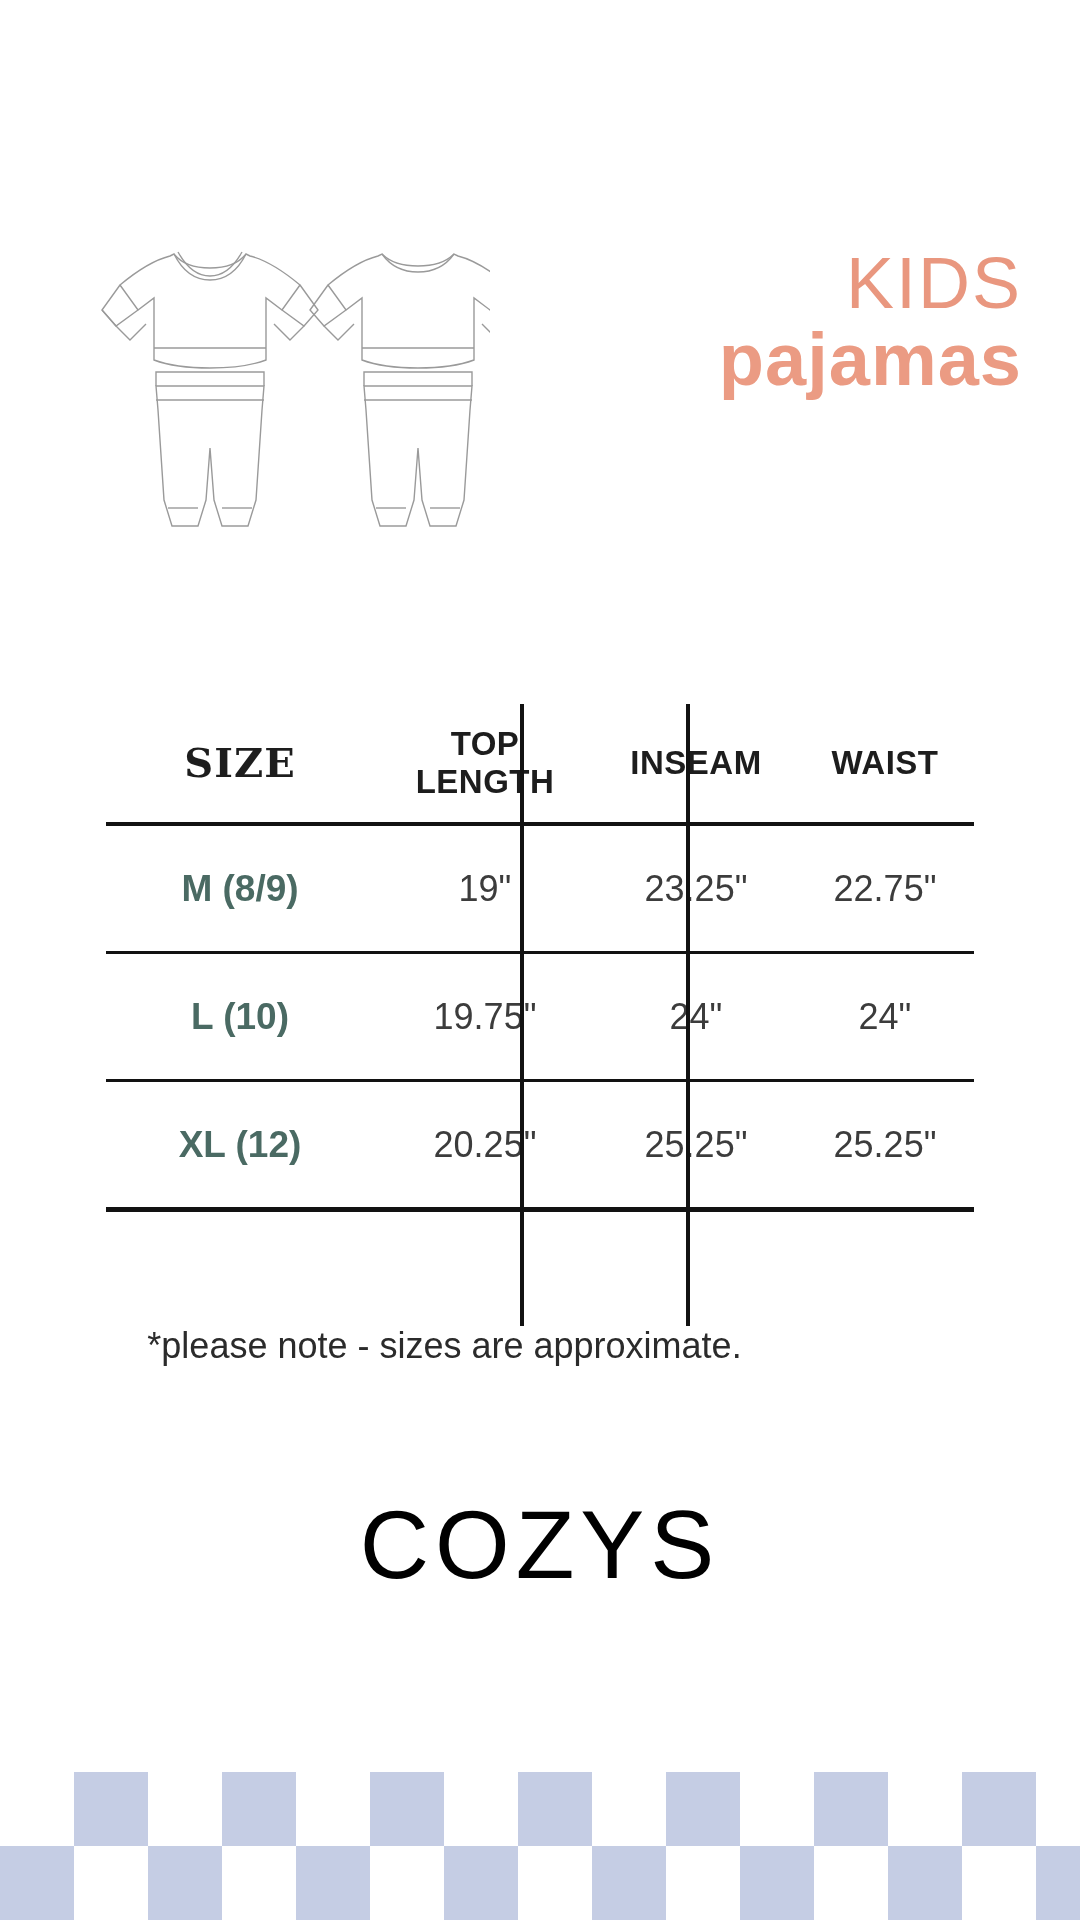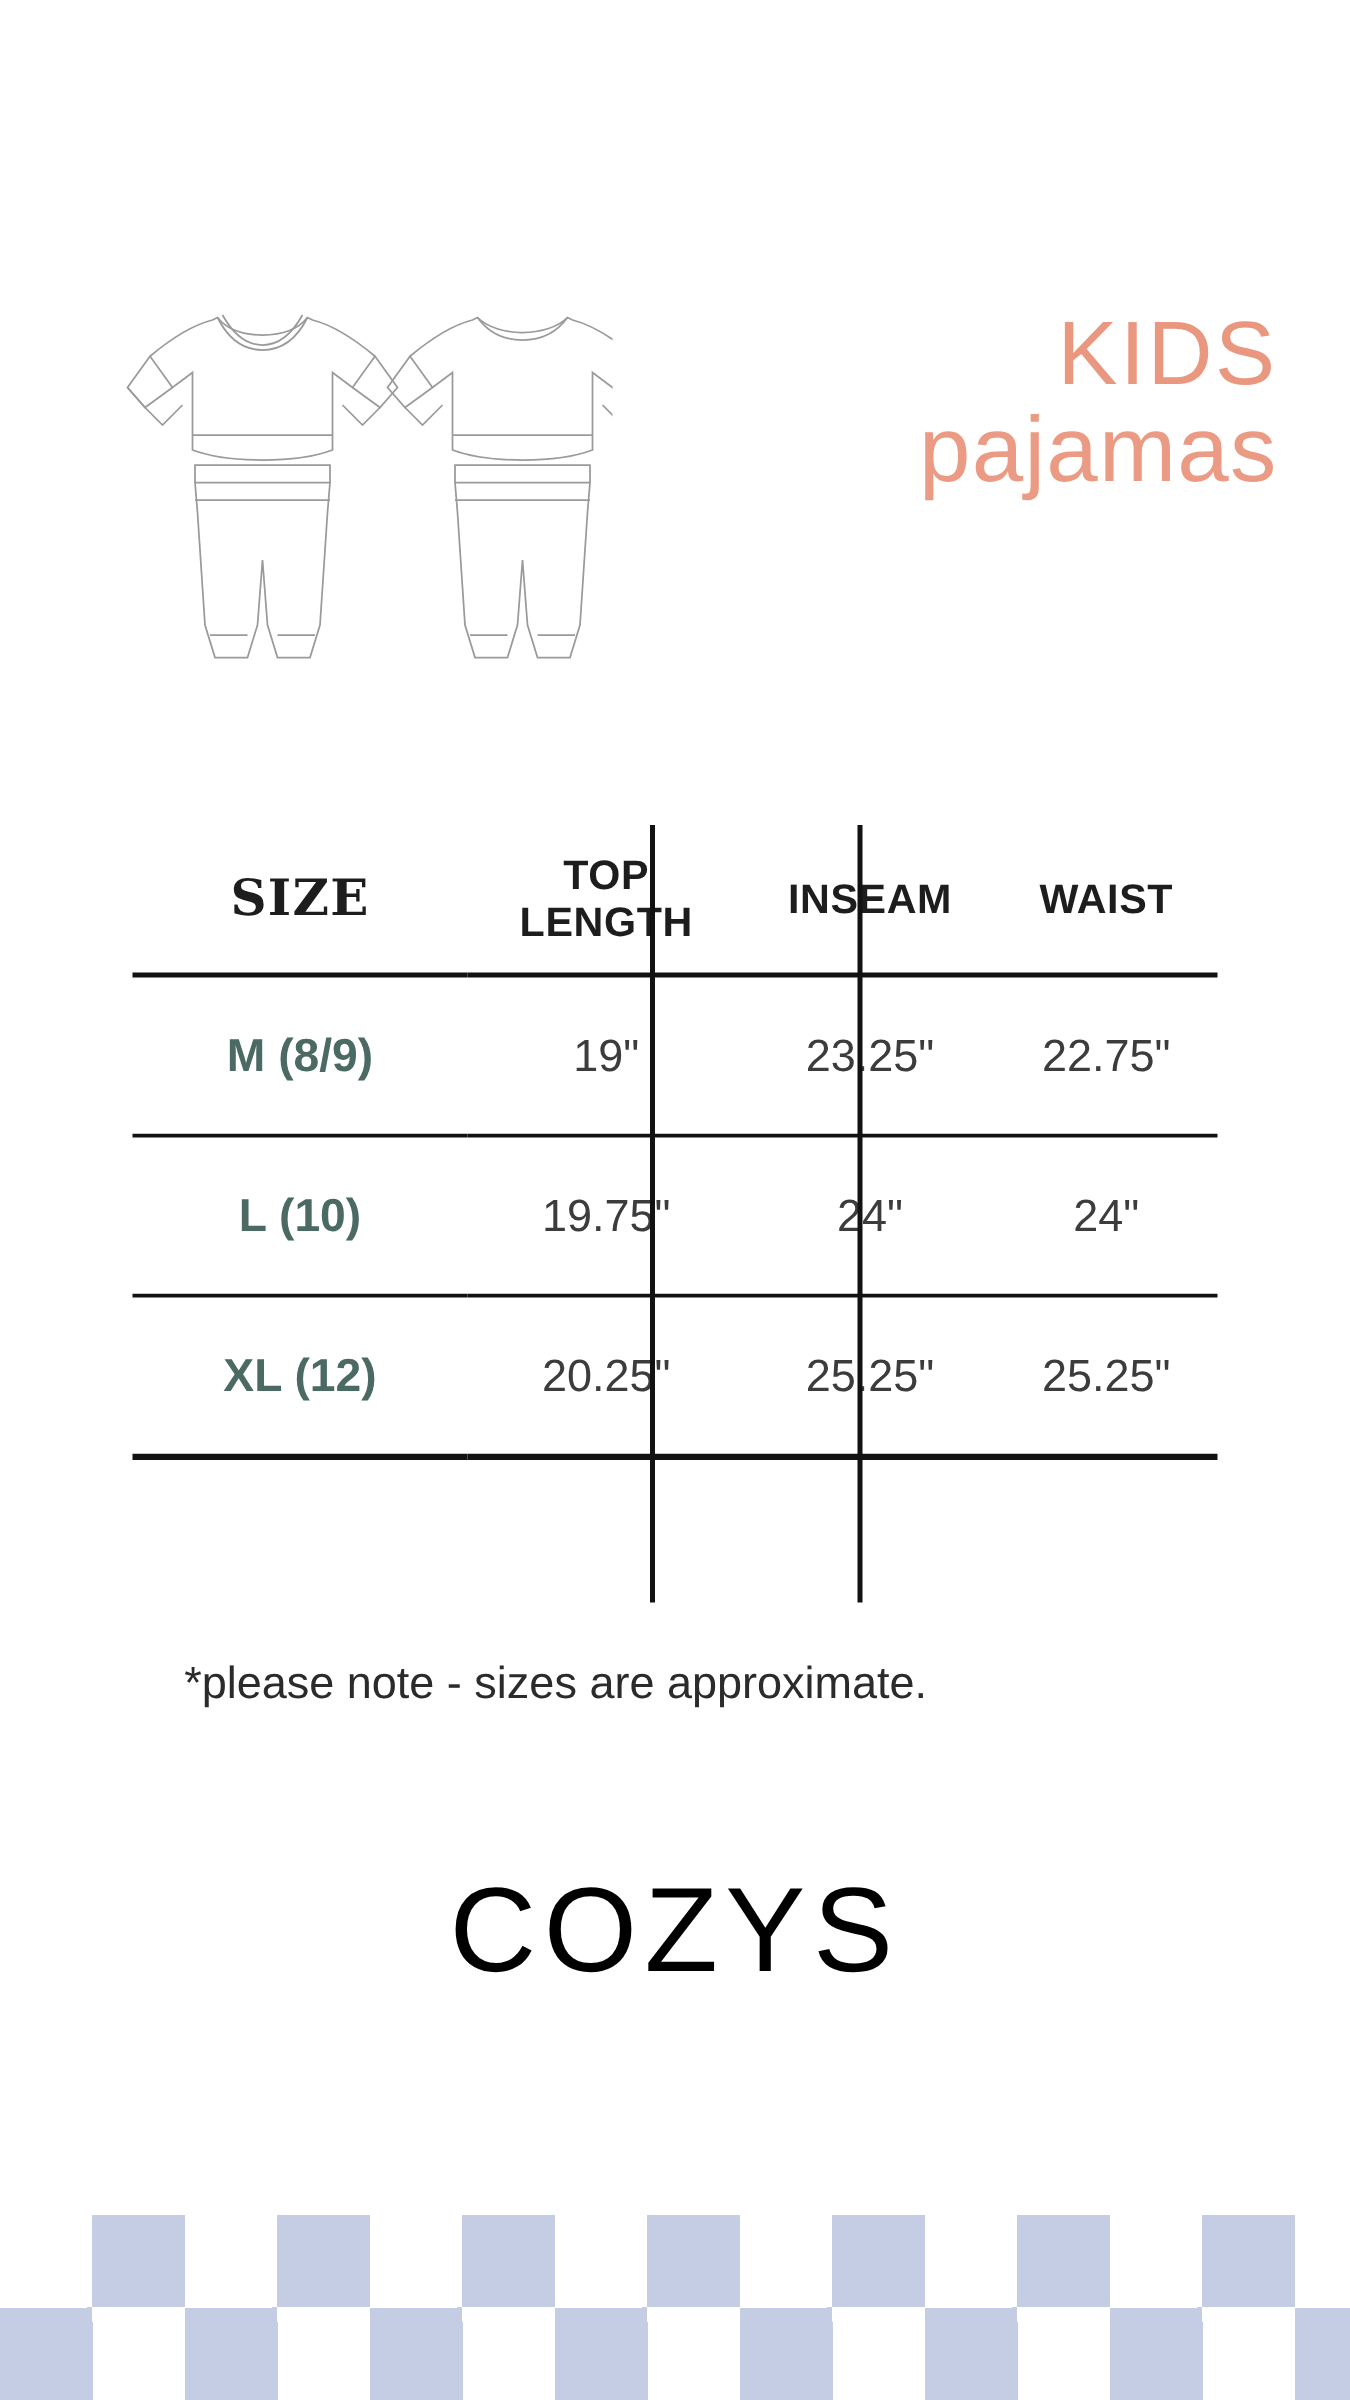--- a/index.html
+++ b/index.html
@@ -50,31 +50,31 @@
   .title-long {
     font-family: "DejaVu Serif", serif;
     font-weight: 700;
     font-size: 76px;
     letter-spacing: -1px;
     color: #e0785f;
     margin-top: 6px;
   }
   .title-pajamas {
     font-family: "Liberation Sans", sans-serif;
-    font-weight: 400;
+    font-weight: 700;
     font-size: 74px;
     letter-spacing: 1px;
     color: #eb9b83;
     margin-top: 4px;
   }
 
   
   .table-wrap {
     position: absolute;
-    top: 660px;
+    top: 704px;
     left: 106px;
     width: 868px;
   }
   table.size-table {
     border-collapse: collapse;
     width: 868px;
     table-layout: fixed;
   }
   table.size-table th, table.size-table td {
     text-align: center;

